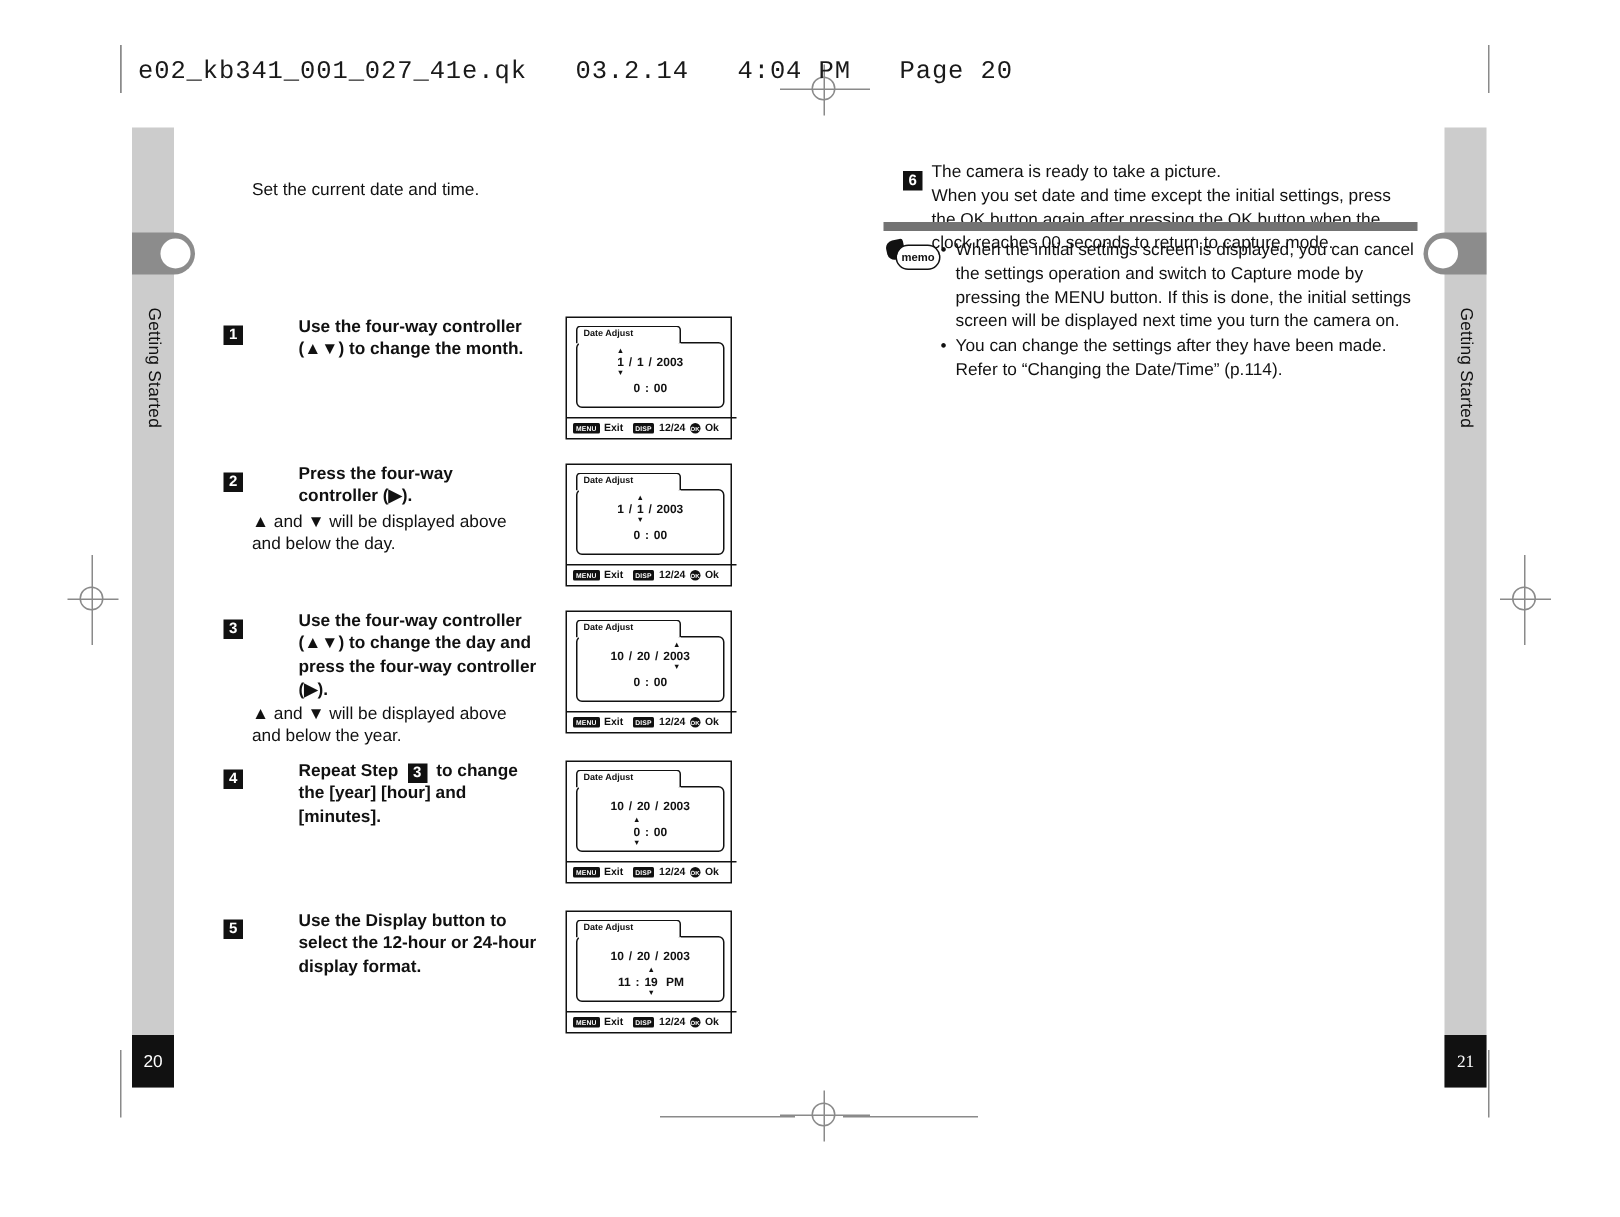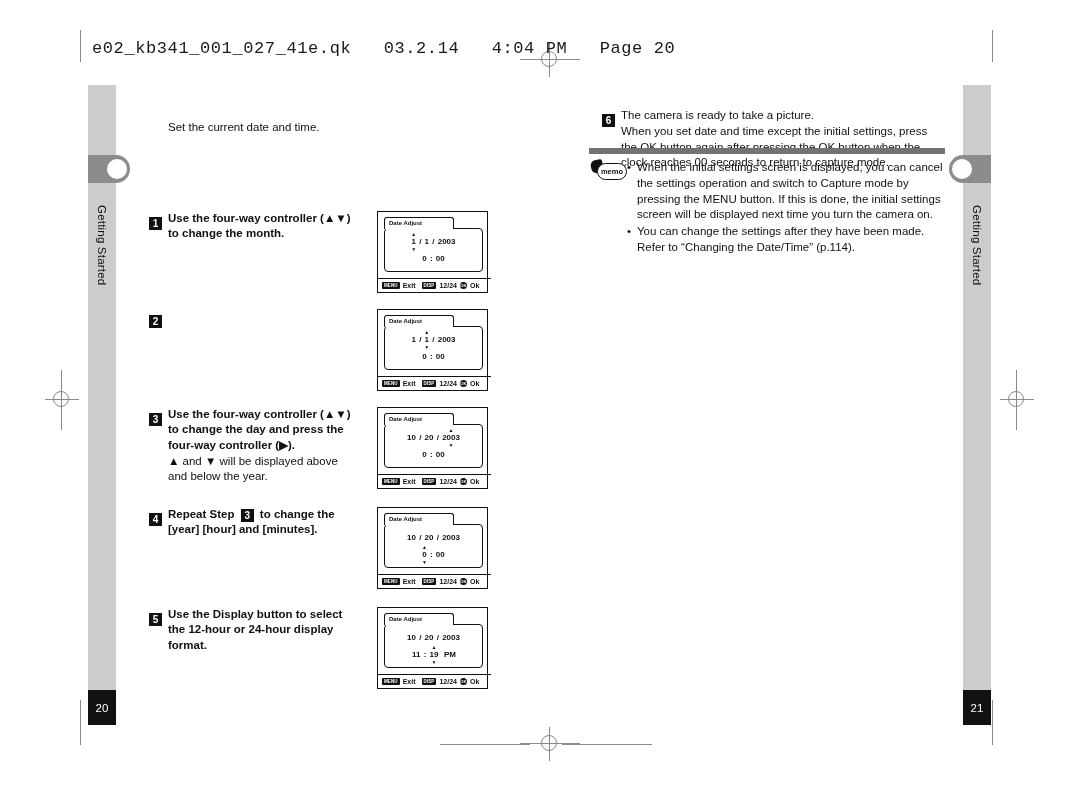--- a/index.html
+++ b/index.html
@@ -37,42 +37,42 @@
   .side-label{
     position:absolute;top:205px;width:150px;height:28px;
     font-size:11.5px;color:#111;letter-spacing:.2px;
     display:flex;align-items:center;justify-content:flex-start;
   }
   .side-label.left{left:88px;transform-origin:14px 14px;transform:rotate(90deg);}
   .side-label.right{left:963px;transform-origin:14px 14px;transform:rotate(90deg);}
   .pagenum{position:absolute;width:28px;height:35px;background:#111;color:#fff;
     font-size:11.5px;display:flex;align-items:center;justify-content:center;}
   .pagenum.left{left:88px;top:690px;}
-  .pagenum.right{left:963px;top:690px;}
+  .pagenum.right{left:963px;top:690px;font-family:Liberation Serif, serif;}
 
   
   .col-left{position:absolute;left:136px;top:108px;width:356px;}
   .col-right{position:absolute;left:589px;top:108px;width:356px;}
 
   .sec-head{
     background:#808080;color:#ffffff;font-size:13.5px;font-weight:bold;
     padding:5px 0 6px 10px;letter-spacing:.1px;width:352px;
   }
   .intro{font-size:11.5px;color:#111;margin:13px 0 0 32px;}
 
   
   .step{position:relative;margin-top:18px;min-height:84px;}
   .badge{
     display:inline-block;width:13px;height:13px;background:#111;color:#fff;
     font-size:10px;font-weight:bold;line-height:13px;text-align:center;
     vertical-align:-1px;margin-right:6px;
   }
   .badge.inline{margin:0 3px;}
   .step-body{position:absolute;left:32px;top:0;width:190px;}
-  .step-title{font-size:11.5px;font-weight:bold;color:#111;line-height:1.33;}
+  .step-title{font-size:11.5px;font-weight:bold;color:#111;line-height:1.33;margin-left:31px;}
   .step-sub{font-size:11.5px;color:#111;line-height:1.33;margin-top:1px;}
   .step-badge-wrap{position:absolute;left:13px;top:1px;}
 
   
   .lcd{position:absolute;left:241px;top:0;width:111px;height:82px;
        border:1px solid #111;box-sizing:border-box;background:#fff;}
   .lcd-tab{position:absolute;left:6px;top:5px;width:70px;height:12px;
        border:1px solid #111;border-bottom:none;box-sizing:border-box;
        border-radius:3px 3px 0 0;background:#fff;z-index:2;
        font-size:6px;font-weight:bold;color:#111;padding:2px 0 0 4px;}
@@ -180,20 +180,24 @@
             <span>Exit</span>
             <span class="kicon" style="margin-left:3px;">DISP</span>
             <span>12/24</span>
             <span class="kicon round">OK</span>
             <span>Ok</span>
           </div>
         </div>
       </div>
       <div class="step" style="position: absolute; left: 0px; top: 158px; width: 356px;">
         <div class="step-badge-wrap"><span class="badge">2</span></div>
+        <div class="step-body">
+          <div class="step-title">Press the four-way controller (▶).</div>
+          <div class="step-sub">▲ and ▼ will be displayed above and below the day.</div>
+        </div>
         <div class="lcd">
           <div class="lcd-tab">Date Adjust</div>
           <div class="lcd-frame"></div>
           <div class="lcd-rows">
             <div class="lcd-line"><span class="fld">1</span> / <span class="fld"><span class="ar up">▲</span>1<span class="ar dn">▼</span></span> / <span class="fld">2003</span></div>
             <div class="lcd-line"><span class="fld">0</span> : <span class="fld">00</span></div>
           </div>
           <div class="lcd-bar">
             <span class="kicon">MENU</span>
             <span>Exit</span>

